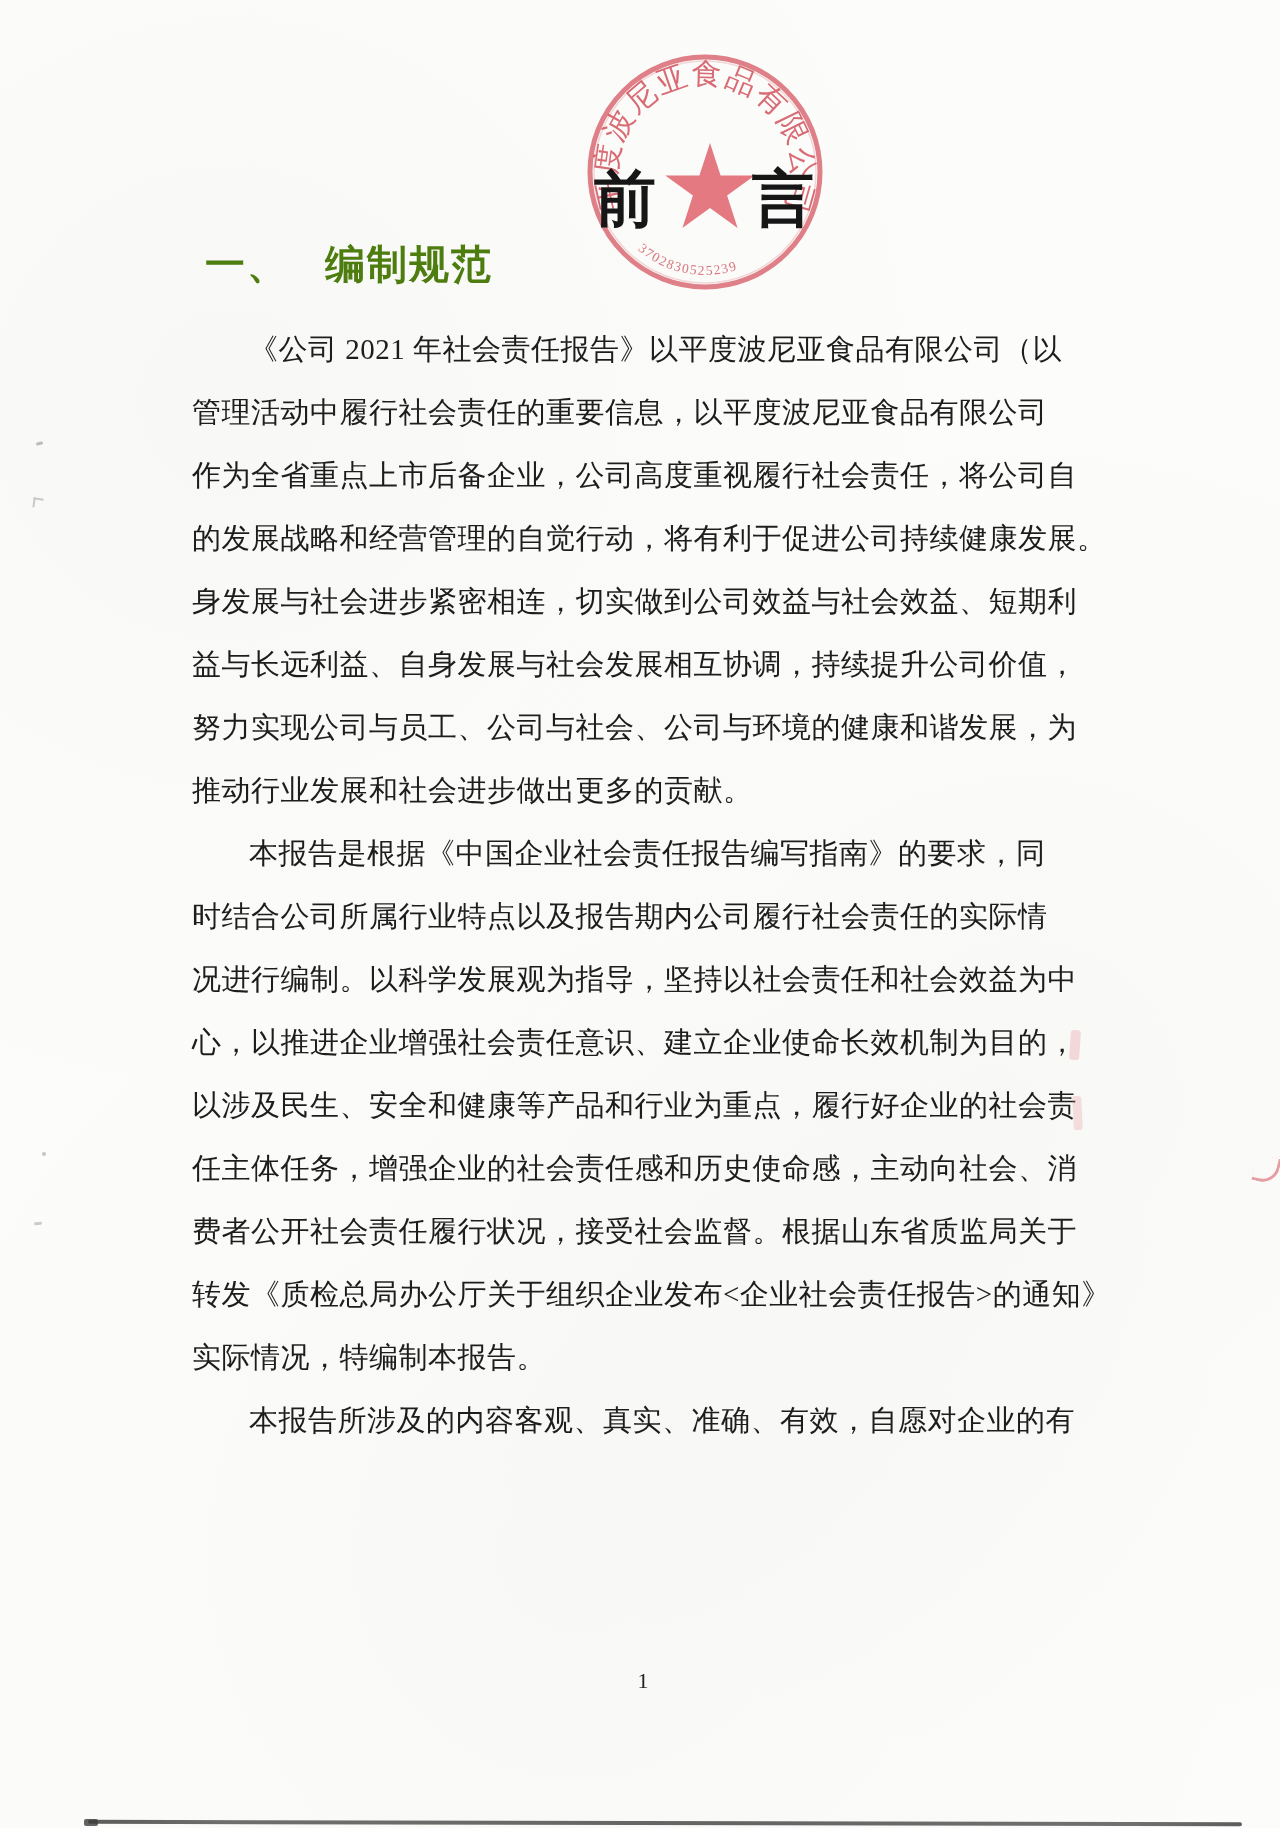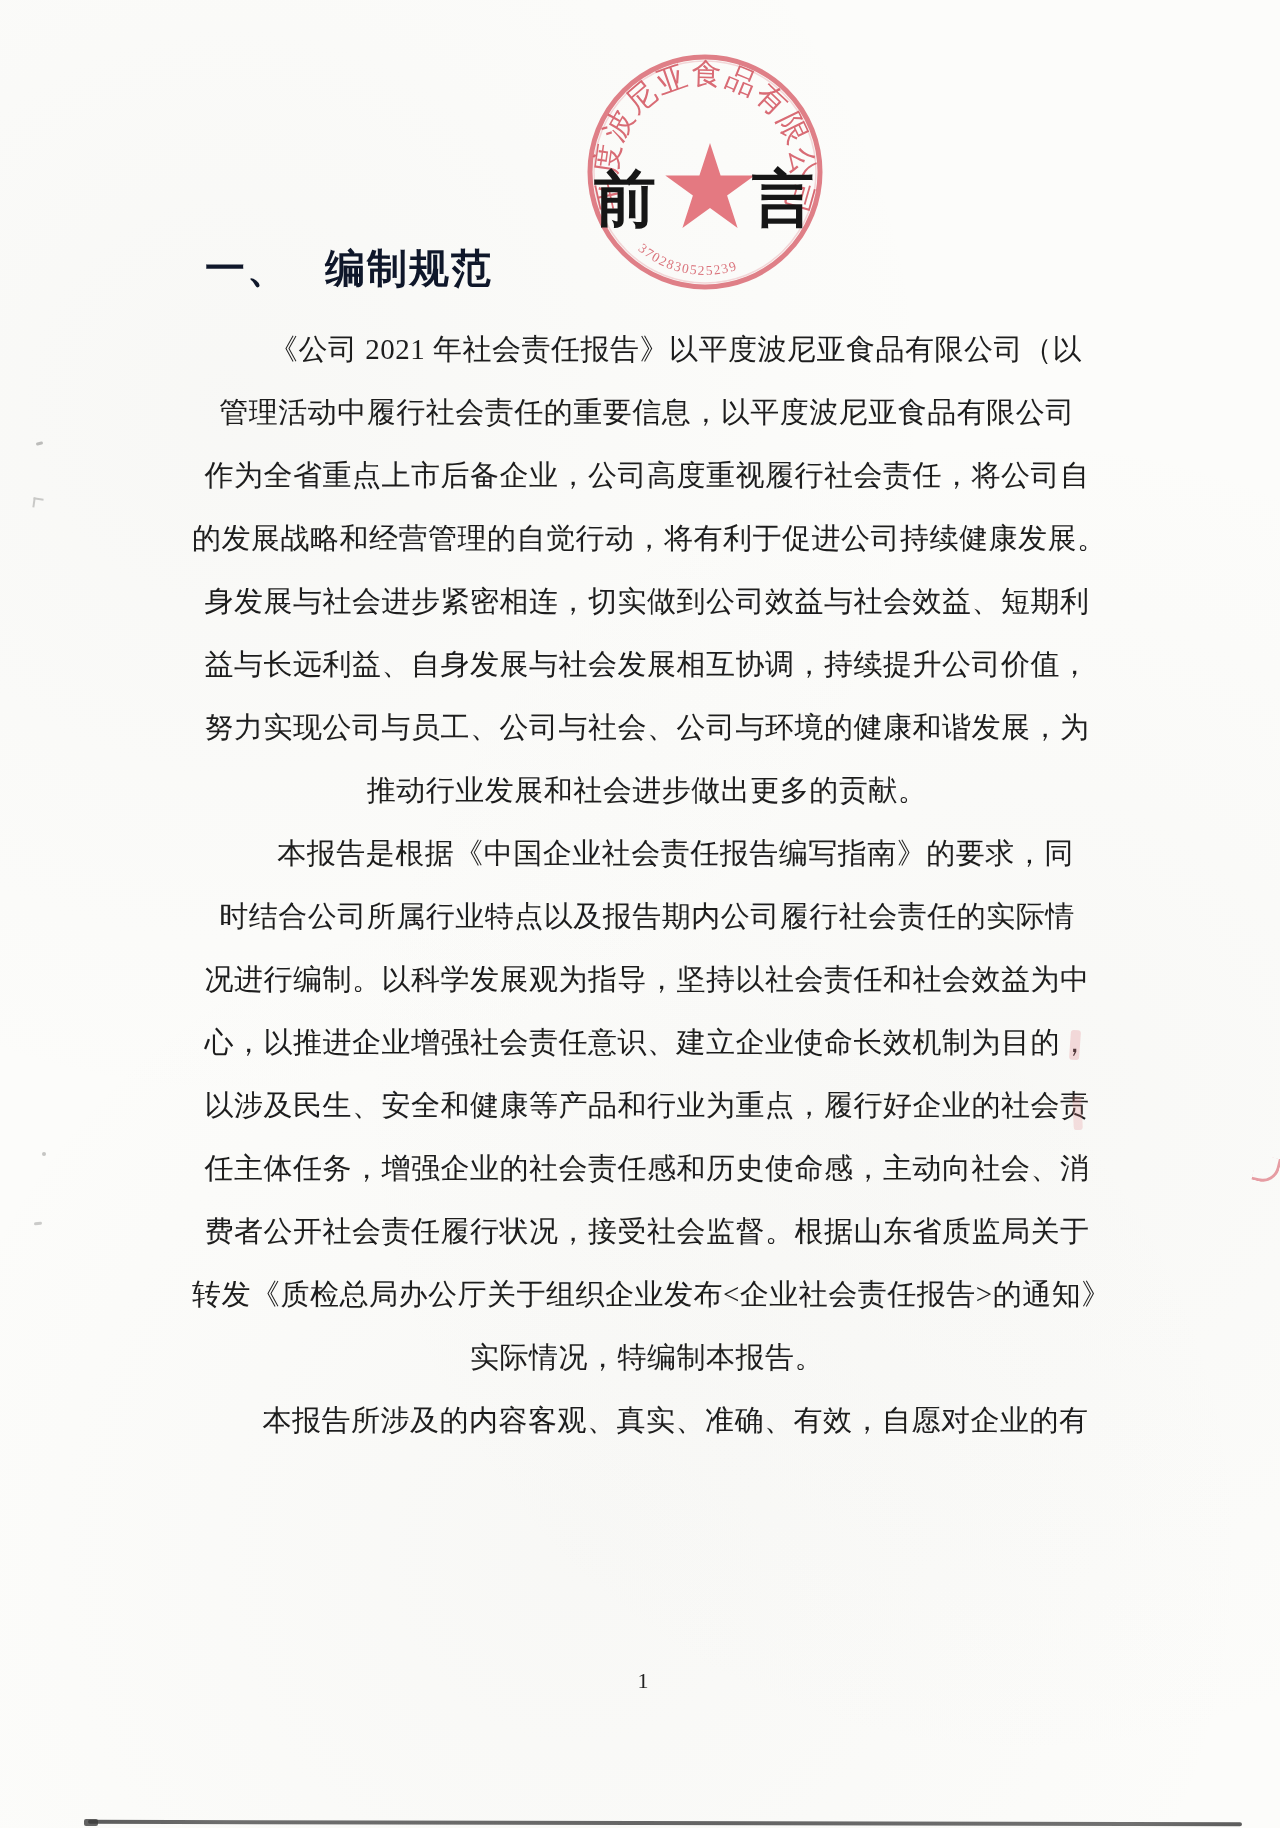--- a/index.html
+++ b/index.html
@@ -39,35 +39,34 @@
   .doc-title{
     position:absolute;left:594px;top:168px;
     font-size:62px;font-weight:700;color:#161616;
     letter-spacing:0;line-height:1;white-space:nowrap;
   }
   .doc-title .gap{display:inline-block;width:96px;}
 
   
   .section-heading{
     position:absolute;left:205px;top:246px;
-    font-family:Liberation Sans, sans-serif;
-    font-weight:900;font-size:40px;color:#0f172a;
+    font-family:Liberation Mono, monospace;
+    font-weight:900;font-size:40px;color:#4d7c0f;
     letter-spacing:2px;white-space:nowrap;line-height:1.1;
   }
   .section-heading .hgap{display:inline-block;width:36px;}
 
   
   .body-text{
     position:absolute;left:192px;top:318px;width:910px;
     font-size:29px;color:#1d1d1d;
   }
   .body-line{
     height:63px;line-height:63px;white-space:nowrap;
     letter-spacing:0.5px;
-    text-align:center;
   }
   .body-line.indent{text-indent:57px;}
 
   
   .page-number{
     position:absolute;left:192px;top:1668px;width:902px;
     text-align:center;font-size:22px;color:#222;
   }
 
   

